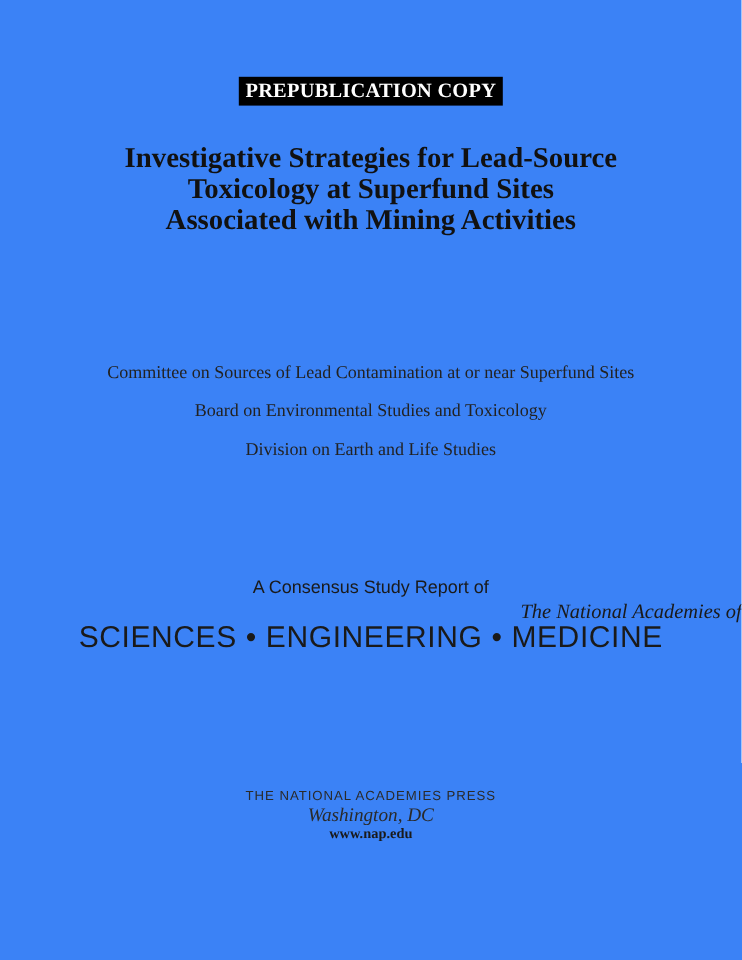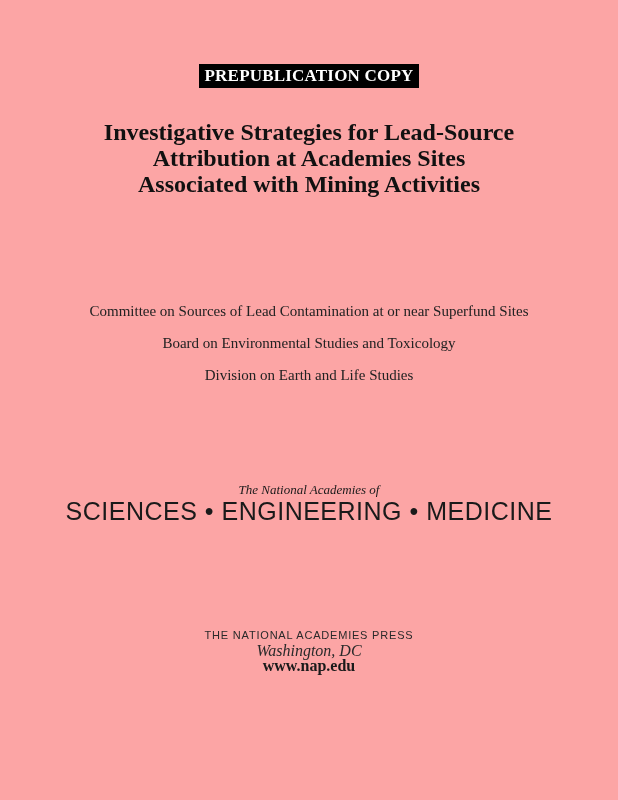--- a/index.html
+++ b/index.html
@@ -4,21 +4,21 @@
 <style>
   html, body {
     margin: 0;
     padding: 0;
     background: #ffffff;
   }
   .page {
     position: relative;
     width: 618px;
     height: 800px;
-    background: #fca5a5;
+    background: #3b82f6;
     font-family: "Liberation Serif", serif;
     color: #111111;
     overflow: hidden;
   }
   .centered {
     position: absolute;
     left: 0;
     width: 618px;
     text-align: center;
   }
@@ -57,77 +57,79 @@
   .consensus-block { top: 480px; }
   .consensus-line1 {
     font-family: "Liberation Sans", sans-serif;
     font-size: 15px;
     line-height: 20px;
     color: #1a1a1a;
   }
   .consensus-line2 {
     font-family: "Liberation Serif", serif;
     font-style: italic;
-    font-size: 13px;
+    font-size: 17px;
     line-height: 20px;
     color: #1a1a1a;
+    text-align: right;
   }
   .consensus-line3 {
     font-family: "Liberation Sans", sans-serif;
     font-size: 25px;
     line-height: 22px;
     letter-spacing: 0.5px;
     color: #1a1a1a;
   }
   
-  .publisher-block { top: 627px; text-align: center; }
+  .publisher-block { top: 656px; text-align: center; }
   .publisher-name {
     font-family: "Liberation Sans", sans-serif;
     font-size: 11px;
     line-height: 16px;
     letter-spacing: 0.8px;
     color: #2a2a2a;
   }
   .publisher-location {
     font-family: "Liberation Serif", serif;
     font-style: italic;
     font-size: 16px;
     line-height: 15px;
     color: #2a2a2a;
   }
   .publisher-url {
     font-family: "Liberation Serif", serif;
     font-weight: bold;
-    font-size: 16px;
+    font-size: 12px;
     line-height: 15px;
     color: #1a1a1a;
   }
 </style>
 </head>
 <body>
 
 <div class="page">
 
   <div class="centered banner-wrap">
     <span class="banner">PREPUBLICATION COPY</span>
   </div>
 
   <div class="centered title-block">
     <div class="title-line">Investigative Strategies for Lead-Source</div>
-    <div class="title-line">Attribution at Academies Sites</div>
+    <div class="title-line">Toxicology at Superfund Sites</div>
     <div class="title-line">Associated with Mining Activities</div>
   </div>
 
   <div class="centered committee-block">
     <div class="committee-line">Committee on Sources of Lead Contamination at or near Superfund Sites</div>
     <div class="committee-line">Board on Environmental Studies and Toxicology</div>
     <div class="committee-line">Division on Earth and Life Studies</div>
   </div>
 
   <div class="centered consensus-block">
+    <div class="consensus-line1">A Consensus Study Report of</div>
     <div class="consensus-line2">The National Academies of</div>
     <div class="consensus-line3">SCIENCES • ENGINEERING • MEDICINE</div>
   </div>
 
   <div class="centered publisher-block">
     <div class="publisher-name">THE NATIONAL ACADEMIES PRESS</div>
     <div class="publisher-location">Washington, DC</div>
     <div class="publisher-url">www.nap.edu</div>
   </div>
 

